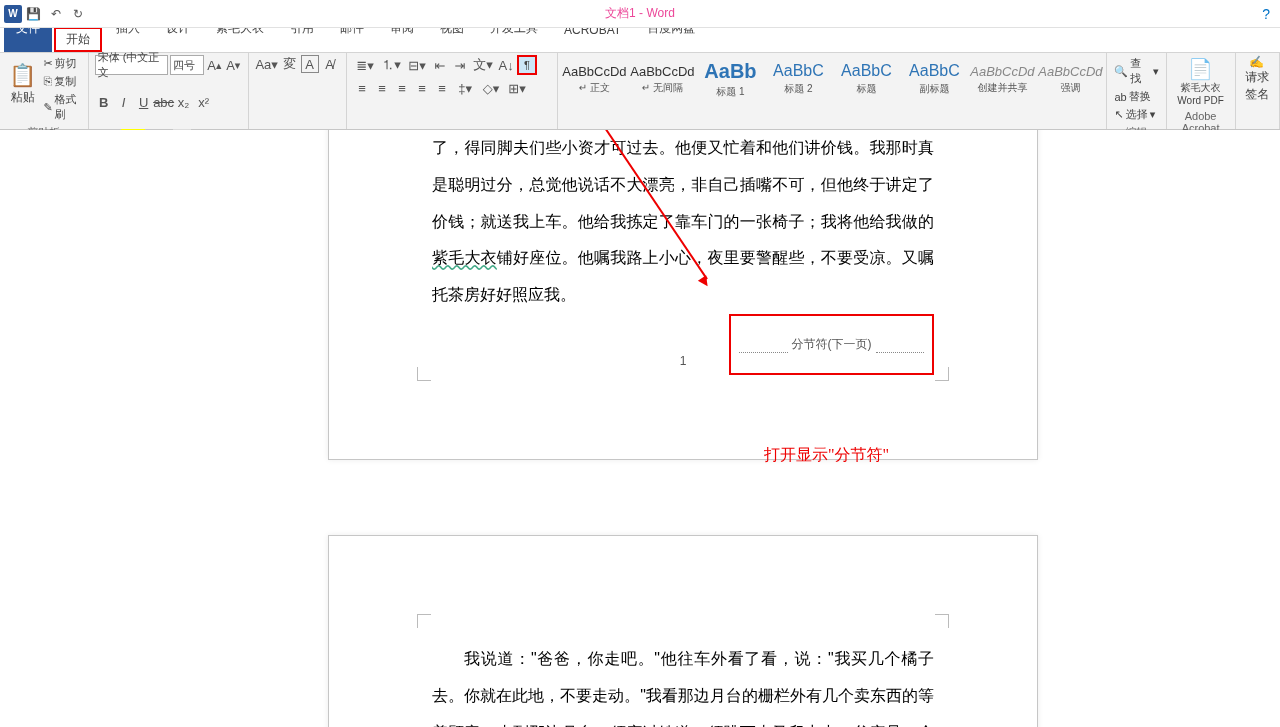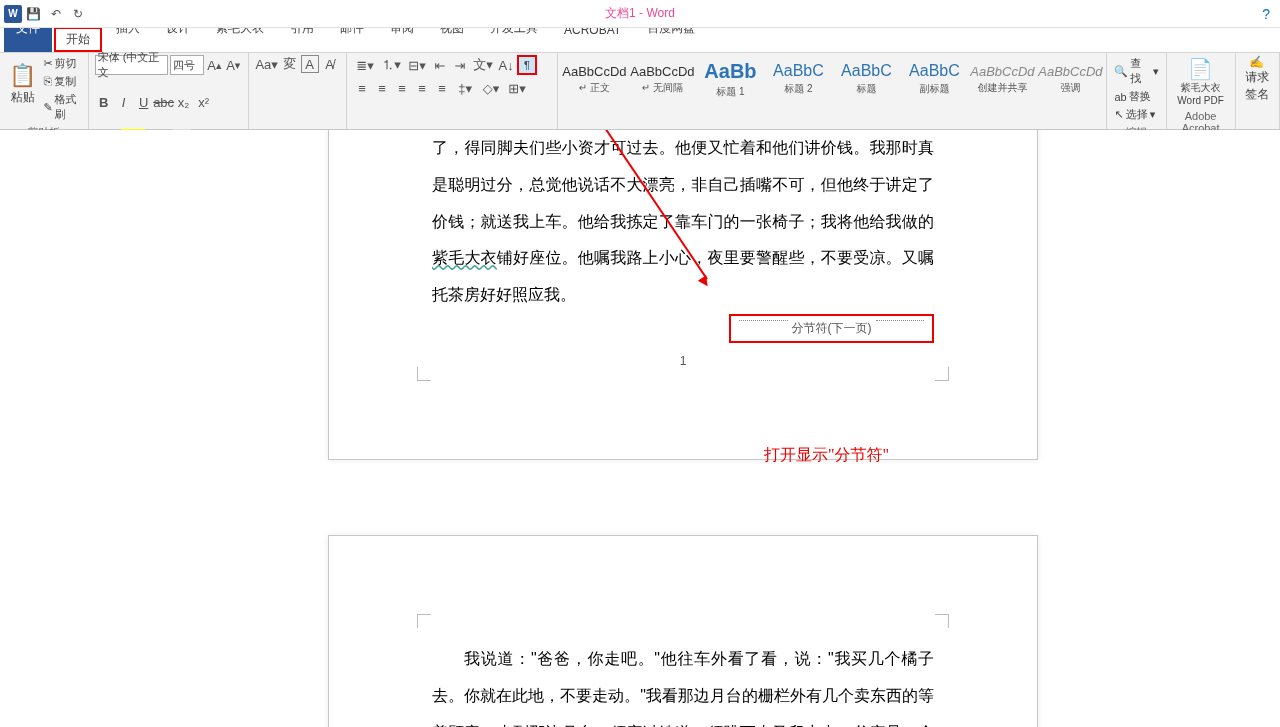--- a/index.html
+++ b/index.html
@@ -60,21 +60,21 @@
 .page2{top:405px;height:600px}
 .corner{position:absolute;width:14px;height:14px;border-color:#bbb}
 .corner.tl{border-top:1px solid #bbb;border-left:1px solid #bbb}
 .corner.tr{border-top:1px solid #bbb;border-right:1px solid #bbb}
 .corner.bl{border-bottom:1px solid #bbb;border-left:1px solid #bbb}
 .corner.br{border-bottom:1px solid #bbb;border-right:1px solid #bbb}
 
 .doc-text{position:absolute;left:103px;right:103px;font-family:"SimSun";font-size:16px;line-height:2.3;color:#000;text-align:justify}
 .wavy{text-decoration:underline wavy #4a8;text-decoration-skip-ink:none}
 
-.section-break{position:absolute;border:2px solid #e00;background:#fff;padding:4px 8px;font-size:12px;color:#555;display:flex;align-items:flex-start;gap:4px}
+.section-break{position:absolute;border:2px solid #e00;background:#fff;padding:20px 8px;font-size:12px;color:#555;display:flex;align-items:flex-end;gap:4px}
 .dotted{flex:1;border-top:1px dotted #888;height:1px}
 .anno{position:absolute;color:#e00;font-size:16px;font-family:"SimSun"}
 .arrow-line{position:absolute;background:#e00;height:2px;transform-origin:left center}
 .arrow-head{position:absolute;width:0;height:0;border-left:10px solid #e00;border-top:5px solid transparent;border-bottom:5px solid transparent;transform-origin:left center}
 
 .pgnum{position:absolute;left:50%;transform:translateX(-50%);font-size:12px;color:#555}
 </style>
 </head>
 <body>
 

